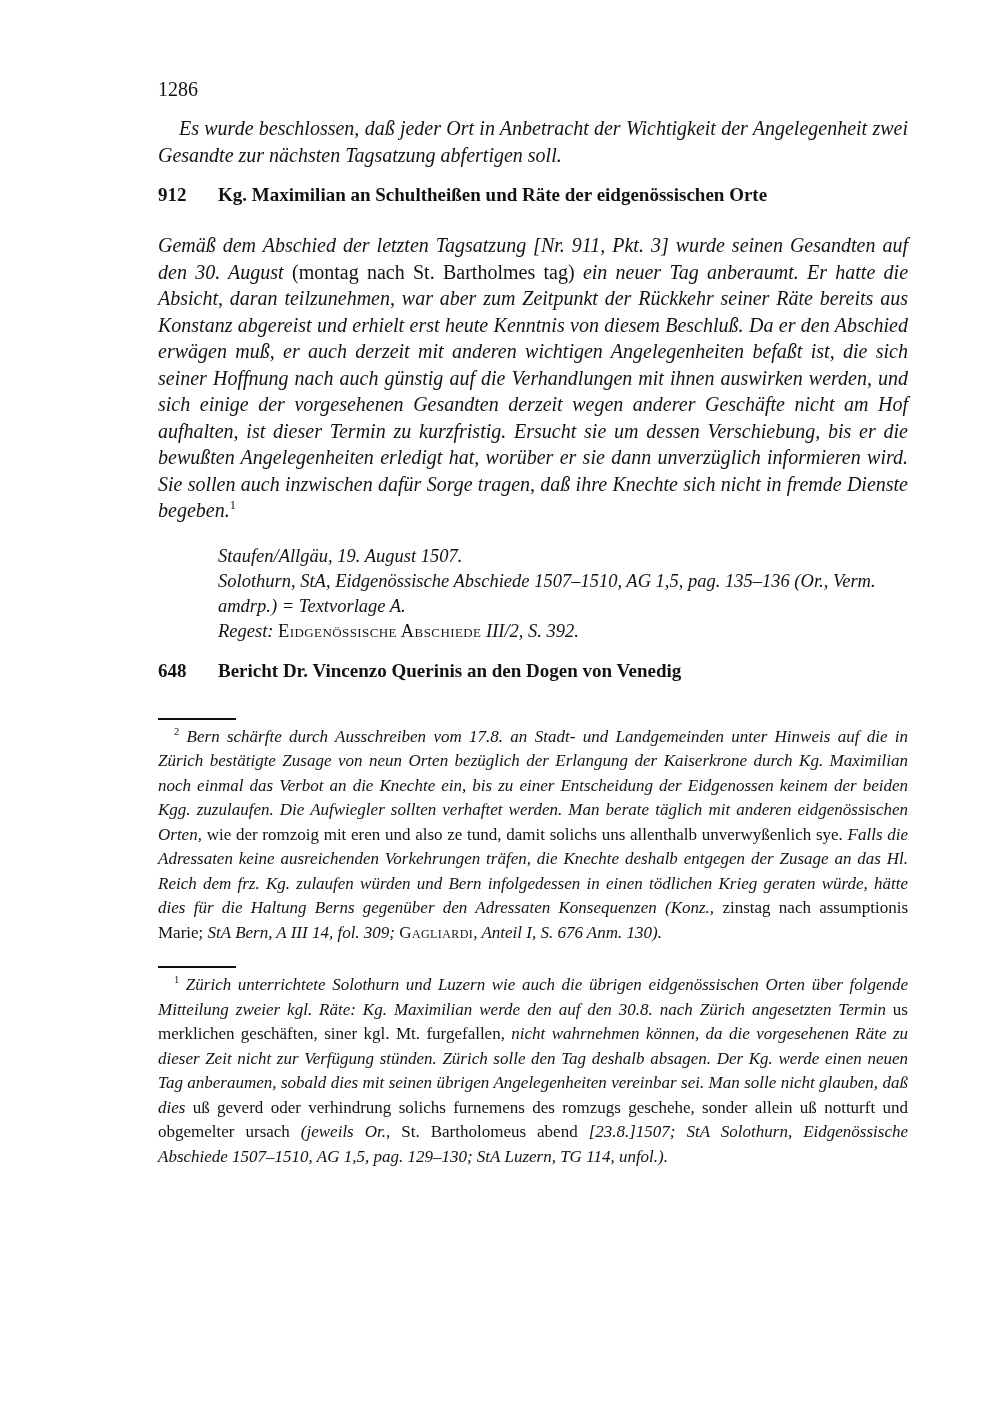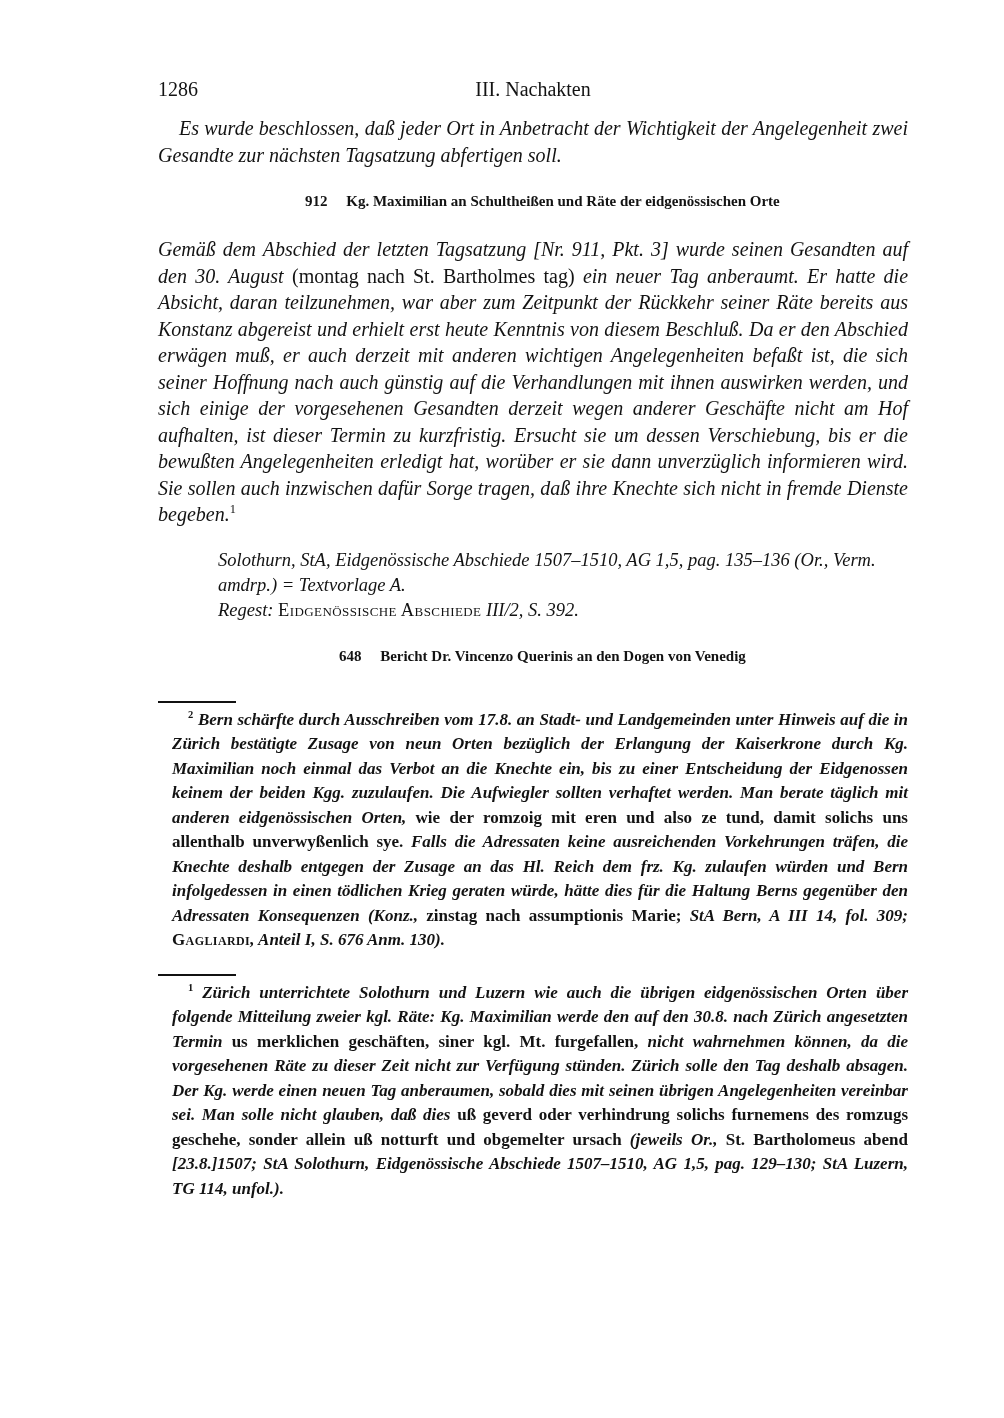--- a/index.html
+++ b/index.html
@@ -30,25 +30,24 @@
   
   .body {
     font-size: 20px;
     line-height: 26.5px;
     text-align: justify;
     margin: 0;
   }
   .indent { text-indent: 21px; }
 
   .entry-head {
-    font-size: 15px;
+    font-size: 19px;
     font-weight: bold;
-    margin: 25px 0 26px 0;
+    margin: 16px 0 26px 0;
     white-space: nowrap;
-    text-align: center;
   }
   .entry-head .num { display: inline-block; width: 60px; font-weight: bold; }
 
   .source-block {
     padding-left: 60px;
     margin-top: 20px;
     font-size: 18.5px;
     line-height: 25px;
   }
   .source-block p { margin: 0; font-style: italic; }
@@ -67,58 +66,57 @@
     width: 78px; height: 0;
     border-top: 2px solid #111;
     margin: 0;
   }
   .fn-rule.second { margin-top: 21px; }
   .footnote {
     font-size: 17px;
     line-height: 24.5px;
     text-align: justify;
     text-indent: 16px;
-    margin: 5px 0 0 14px;
-    font-weight: bold;
+    margin: 5px 0 0 0;
   }
 
   
   .s-i  { font-style: italic; }
   .s-r  { font-style: normal; }
   .s-sc { font-style: normal; font-variant: small-caps; letter-spacing: 0.4px; }
   .s-sup {
     font-style: normal;
     font-size: 0.62em;
     vertical-align: super;
     line-height: 0;
   }
 </style>
 </head>
 <body>
 
 <div class="page">
 
   <div class="pagehead">
     <span class="pnum">1286</span>
-    <span class="rhead">III. Nachakten</span>
     <span class="bal"></span>
   </div>
 
   <main>
 
 
     <p class="body indent"><span class="s-i">Es wurde beschlossen, daß jeder Ort in Anbetracht der Wichtigkeit der Angelegenheit zwei Gesandte zur nächsten Tagsatzung abfertigen soll.</span></p>
 
     <div class="entry-head">
       <span class="num">912</span><span class="title">Kg. Maximilian an Schultheißen und Räte der eidgenössischen Orte</span>
     </div>
 
     <p class="body"><span class="s-i">Gemäß dem Abschied der letzten Tagsatzung [Nr. 911, Pkt. 3] wurde seinen Gesandten auf den 30. August </span><span class="s-r">(montag nach St. Bartholmes tag) </span><span class="s-i">ein neuer Tag anberaumt. Er hatte die Absicht, daran teilzunehmen, war aber zum Zeitpunkt der Rückkehr seiner Räte bereits aus Konstanz abgereist und erhielt erst heute Kenntnis von diesem Beschluß. Da er den Abschied erwägen muß, er auch derzeit mit anderen wichtigen Angelegenheiten befaßt ist, die sich seiner Hoffnung nach auch günstig auf die Verhandlungen mit ihnen auswirken werden, und sich einige der vorgesehenen Gesandten derzeit wegen anderer Geschäfte nicht am Hof aufhalten, ist dieser Termin zu kurzfristig. Ersucht sie um dessen Verschiebung, bis er die bewußten Angelegenheiten erledigt hat, worüber er sie dann unverzüglich informieren wird. Sie sollen auch inzwischen dafür Sorge tragen, daß ihre Knechte sich nicht in fremde Dienste begeben.</span><span class="s-sup">1</span></p>
 
     <div class="source-block">
+      <p><span class="s-i">Staufen/Allgäu, 19. August 1507.</span></p>
       <p><span class="s-i">Solothurn, StA, Eidgenössische Abschiede 1507–1510, AG 1,5, pag. 135–136 (Or., Verm. amdrp.) = Textvorlage A.</span></p>
       <p><span class="s-i">Regest: </span><span class="s-sc">Eidgenössische Abschiede</span><span class="s-i"> III/2, S. 392.</span></p>
     </div>
 
     <div class="entry-head">
       <span class="num">648</span><span class="title">Bericht Dr. Vincenzo Querinis an den Dogen von Venedig</span>
     </div>
 
 
   </main>

